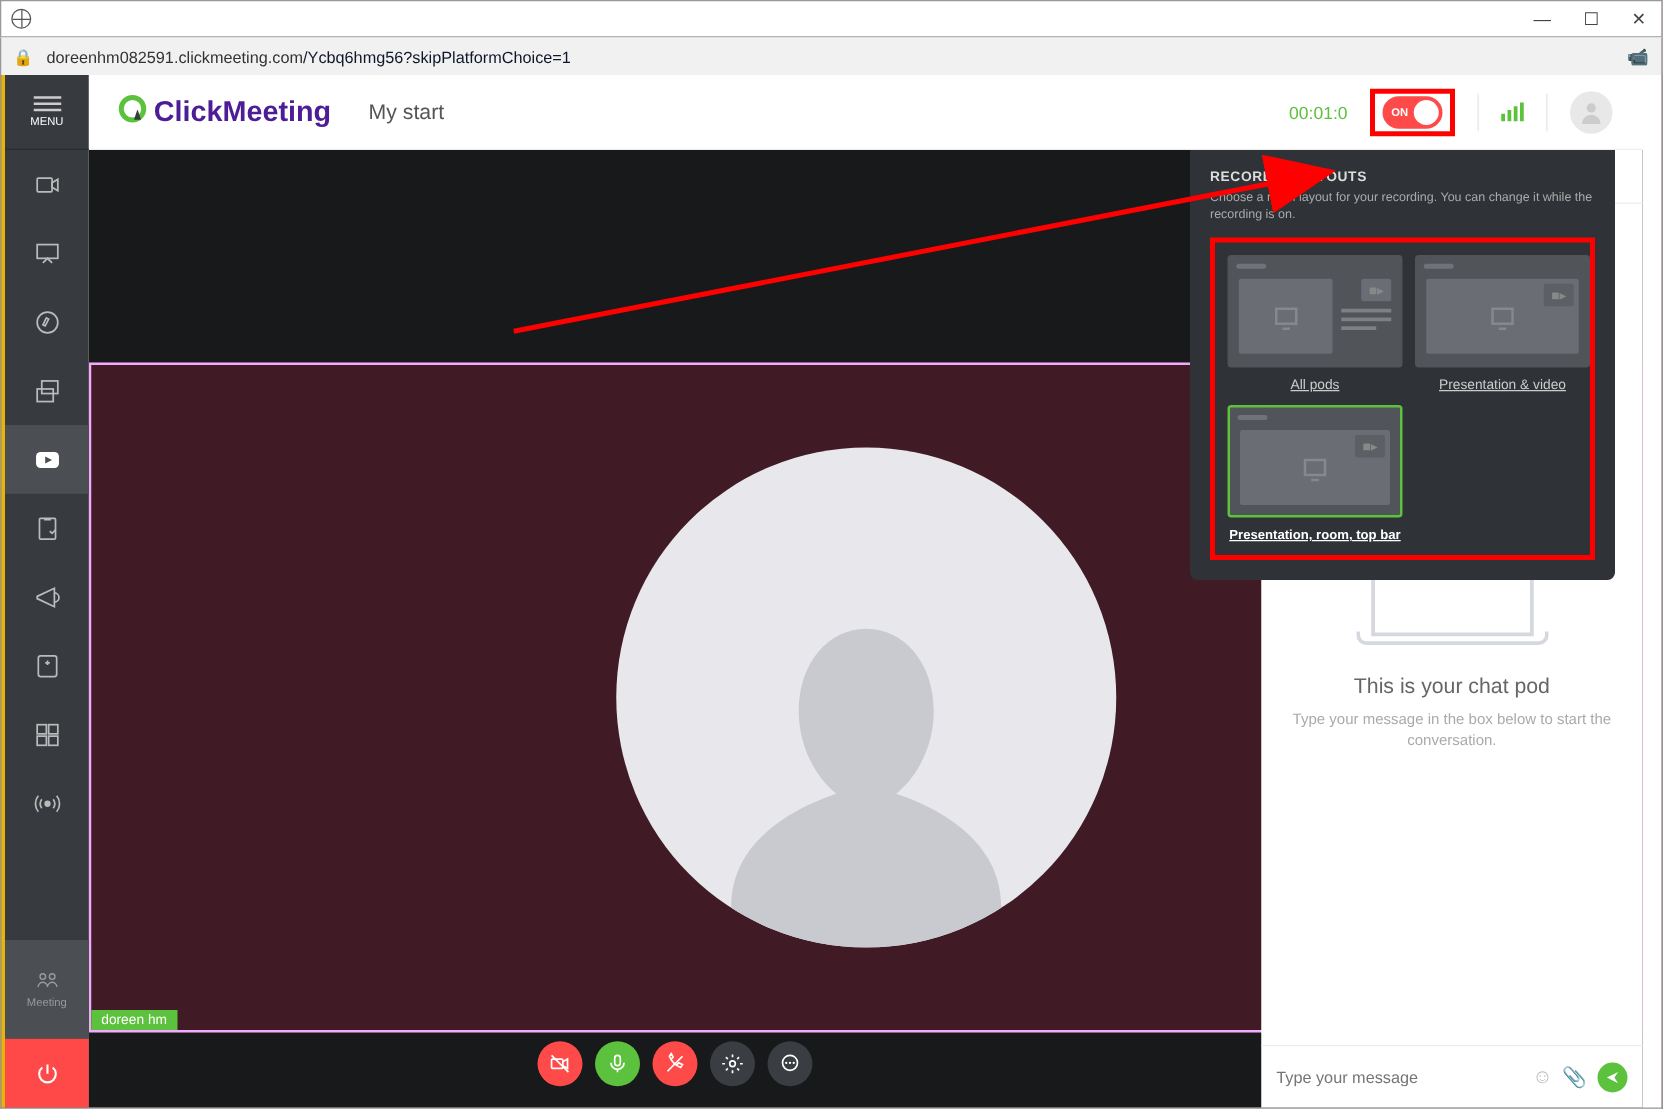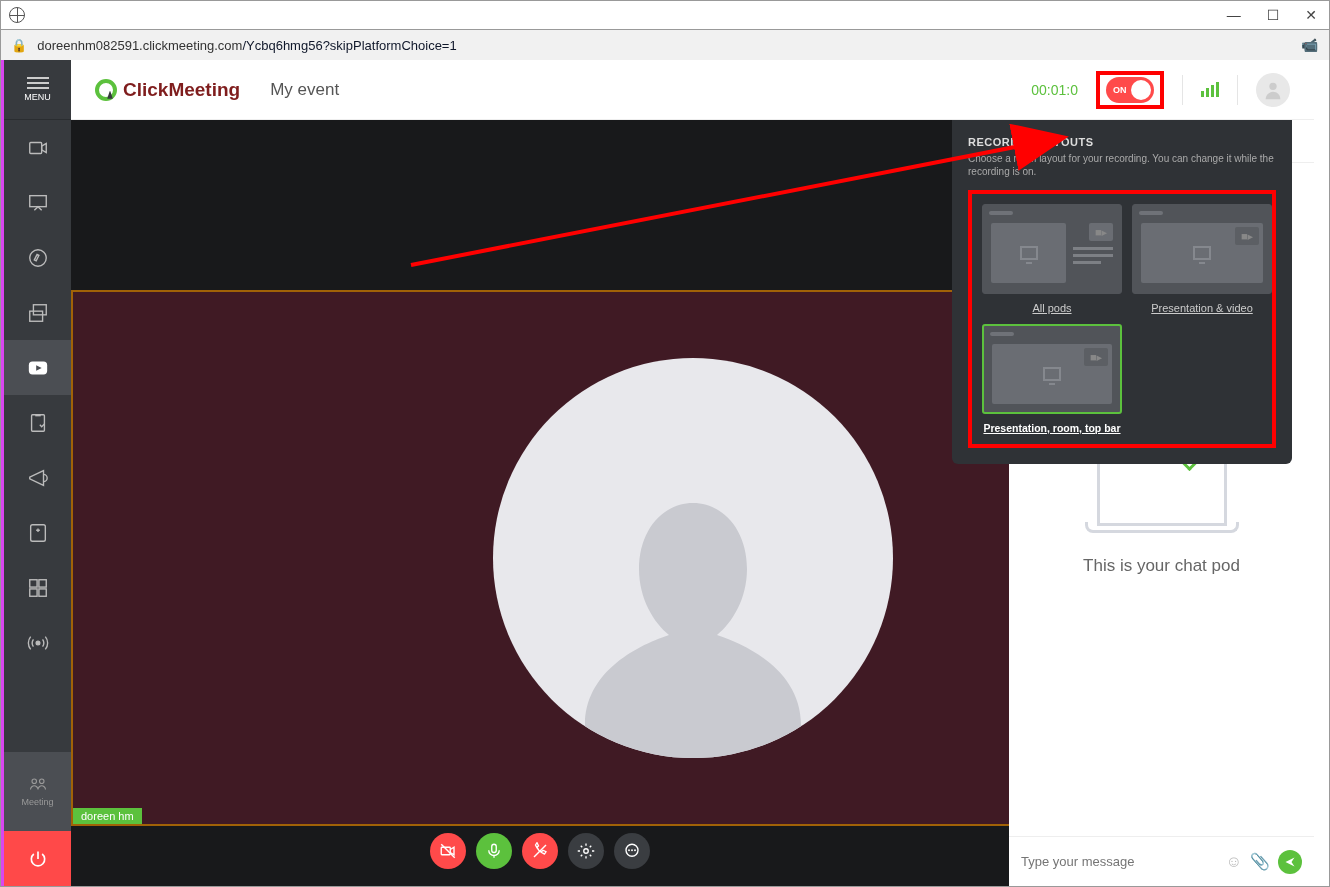--- a/index.html
+++ b/index.html
@@ -14,56 +14,56 @@
   .win-controls span { cursor: pointer; padding: 0 4px; }
   .browser-addressbar { height: 30px; background: #f1f1f1; border-left: 1px solid #999; border-right: 1px solid #999; display: flex; align-items: center; padding: 0 10px; font-size: 13px; color: #333; }
   .lock-icon { margin-right: 10px; color: #666; font-size: 13px; }
   .addr-gray { color: #0f172a; }
   .cam-icon-top { margin-left: auto; color: #555; font-size: 14px; }
 
   .outer-border { border: 1px solid #999; border-top: none; height: 827px; position: relative; }
 
   
   .app-header { position: absolute; left: 70px; right: 15px; top: 0; height: 60px; background: #fff; display: flex; align-items: center; padding: 0 24px; z-index: 3; border-bottom: 1px solid #eee;}
-  .logo { display: flex; font-size: 19px; font-weight: 600; color: #7f1d1d; }
+  .logo { display: flex; font-size: 23px; font-weight: 600; color: #4c1d95; }
   .logo-q { width: 22px; height: 22px; border: 4px solid #5cc13d; border-radius: 50%; margin-right: 6px; position: relative; }
   .logo-q::after { content: ""; position: absolute; width: 8px; height: 8px; background: #373a3e; bottom: -3px; right: -1px; transform: rotate(45deg); clip-path: polygon(0 0, 100% 50%, 50% 100%); border-radius: 1px;}
   .event-name { margin-left: 30px; font-size: 17px; color: #555; }
   .header-right { margin-left: auto; display: flex; align-items: center; gap: 18px; }
   .timer { color: #5cc13d; font-size: 14px; font-weight: 500;}
   .toggle-on-box { border: 4px solid #ff0000; padding: 2px 6px; }
   .toggle-on { width: 48px; height: 26px; background: #ff4a4a; border-radius: 14px; position: relative; display: flex; align-items: center; }
   .toggle-on .knob { width: 20px; height: 20px; background: #fff; border-radius: 50%; position: absolute; right: 3px; }
   .toggle-on .lbl { color: #fff; font-size: 9px; font-weight: bold; margin-left: 7px; }
   .signal-icon { display: flex; align-items: flex-end; gap: 2px; }
   .signal-icon span { width: 3px; background: #5cc13d; }
   .signal-icon span:nth-child(1){height:6px} .signal-icon span:nth-child(2){height:9px} .signal-icon span:nth-child(3){height:12px} .signal-icon span:nth-child(4){height:15px}
   .avatar-small { width: 34px; height: 34px; background: #e8e8e8; border-radius: 50%; display: flex; align-items: center; justify-content: center; }
   .avatar-small svg { fill: #ccc; }
   .vdiv { width: 1px; height: 30px; background: #e5e5e5; }
 
   
-  .sidebar { position: absolute; left: 0; top: 0; bottom: 0; width: 70px; background: #373a3e; display: flex; flex-direction: column; align-items: center; z-index: 4; border-left: 3px solid #d946ef;}
+  .sidebar { position: absolute; left: 0; top: 0; bottom: 0; width: 70px; background: #373a3e; display: flex; flex-direction: column; align-items: center; z-index: 4; border-left: 3px solid #eab308;}
   .menu-top { height: 60px; width: 100%; display: flex; flex-direction: column; align-items: center; justify-content: center; gap: 3px; color: #fff; font-size: 9px; border-bottom: 1px solid #2a2d30; }
   .hamburger { display: flex; flex-direction: column; gap: 3px; }
   .hamburger span { width: 22px; height: 2px; background: #ccc; }
   .side-item { width: 100%; height: 55px; display: flex; align-items: center; justify-content: center; color: #bbb; cursor: pointer; }
   .side-item.active { background: #4b4e53; color: #fff; }
   .side-item svg { width: 22px; height: 22px; stroke: currentColor; fill: none; stroke-width: 1.5; }
   .sidebar-bottom { margin-top: auto; width: 100%; }
   .meeting-item { background: #4b4e53; height: 79px; display: flex; flex-direction: column; align-items: center; justify-content: center; gap: 3px; font-size: 9px; color: #999;}
   .power-item { background: #ff4949; height: 55px; display: flex; align-items: center; justify-content: center; }
 
   
   .main-area { position: absolute; left: 70px; top: 60px; bottom: 0; right: 15px; background: #18191b; }
   .viewbar { height: 43px; display: flex; align-items: center; justify-content: flex-end; padding-right: 30px; gap: 16px; color: #ddd; font-size: 12px;}
   .viewbar .sep { color: #555; }
   .grid-icon { display: inline-grid; grid-template-columns: repeat(3,4px); gap: 1px; }
   .grid-icon span { width:4px; height:4px; background:#ddd; }
-  .video-tile { position: absolute; left: 0; right: 0; top: 170px; bottom: 60px; border: 2px solid #a16207; background: #401a24; }
+  .video-tile { position: absolute; left: 0; right: 0; top: 170px; bottom: 60px; border: 2px solid #f0abfc; background: #401a24; }
   .video-tile-inner { position: absolute; left:50%; top:50%; transform: translate(-50%,-50%); width: 400px; height: 400px; background: #e8e8ec; border-radius: 50%; display:flex; align-items:flex-end; justify-content:center; overflow:hidden;}
   .silhouette { width: 75%; fill: #c9cad0; }
   .user-label { position: absolute; left: 0; bottom: 0; background: #5cc13d; color: #fff; font-size: 11px; padding: 2px 8px; }
 
   
   .bottom-controls { position: absolute; left: 70px; right: 320px; bottom: 10px; height: 50px; display: flex; align-items: center; justify-content: center; gap: 10px; z-index: 5;}
   .cbtn { width: 36px; height: 36px; border-radius: 50%; display: flex; align-items: center; justify-content: center; cursor: pointer; }
   .cbtn.red { background: #ff4a4a; } .cbtn.green { background: #5cc13d; } .cbtn.dark { background: #3a3d41; }
   .cbtn svg { width: 18px; height: 18px; stroke: #fff; fill: none; stroke-width: 1.8;}
 
@@ -212,21 +212,21 @@
           </svg>
       </div>
     </div>
   </div>
 
   <div class="app-header">
     <div class="logo">
       <span class="logo-q"></span>
       <span>ClickMeeting</span>
     </div>
-    <span class="event-name">My event</span>
+    <span class="event-name">My start</span>
     <div class="header-right">
       <span class="timer">00:01:0</span>
       <div class="toggle-on-box">
         <div class="toggle-on">
           <span class="lbl">ON</span>
           <span class="knob"></span>
         </div>
       </div>
       <span class="vdiv"></span>
       <div class="signal-icon">
@@ -289,20 +289,21 @@
         <div class="laptop"></div>
         <div class="bubble">
             <div class="bubble-lines">
               <span></span>
               <span></span>
               <span style="width:60%"></span>
             </div>
           </div>
       </div>
       <div class="chat-title">This is your chat pod</div>
+      <div class="chat-sub">Type your message in the box below to start the conversation.</div>
     </div>
     <div class="chat-input-row">
       <input class="chat-input" placeholder="Type your message" style="">
       <span style="color:#bbb">☺</span>
       <span style="color:#bbb">📎</span>
       <span class="chat-send">
           <svg viewBox="0 0 24 24">
             <path d="M3 12l18-9-6 9 6 9z"></path>
           </svg>
         </span>

